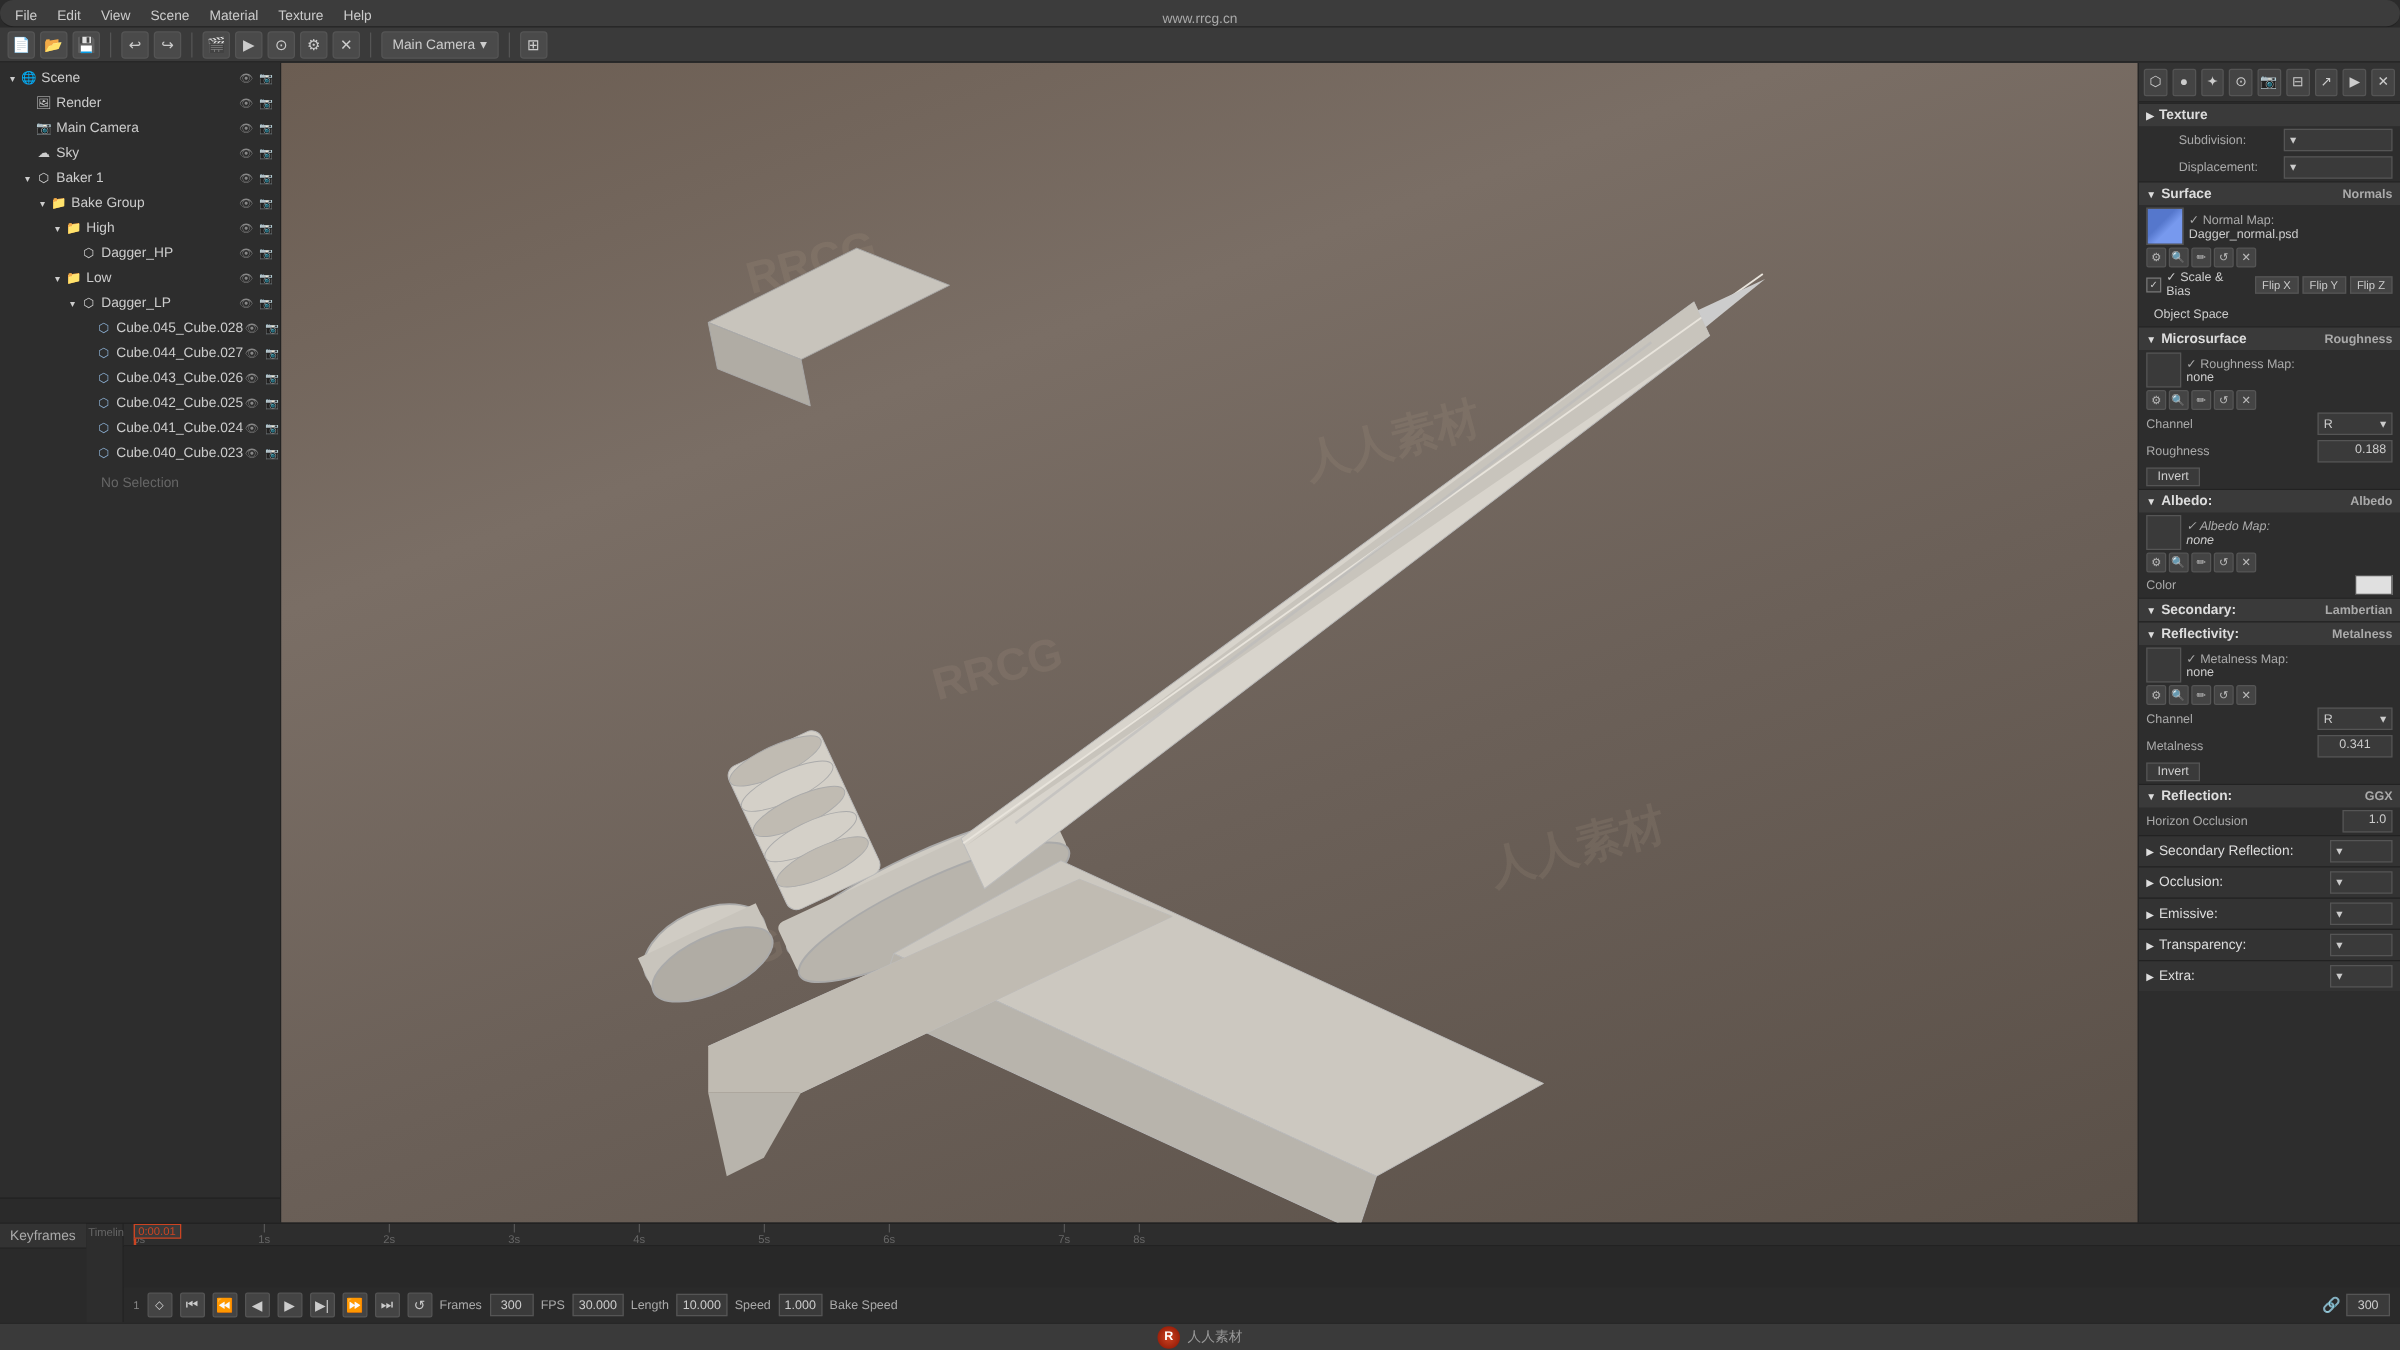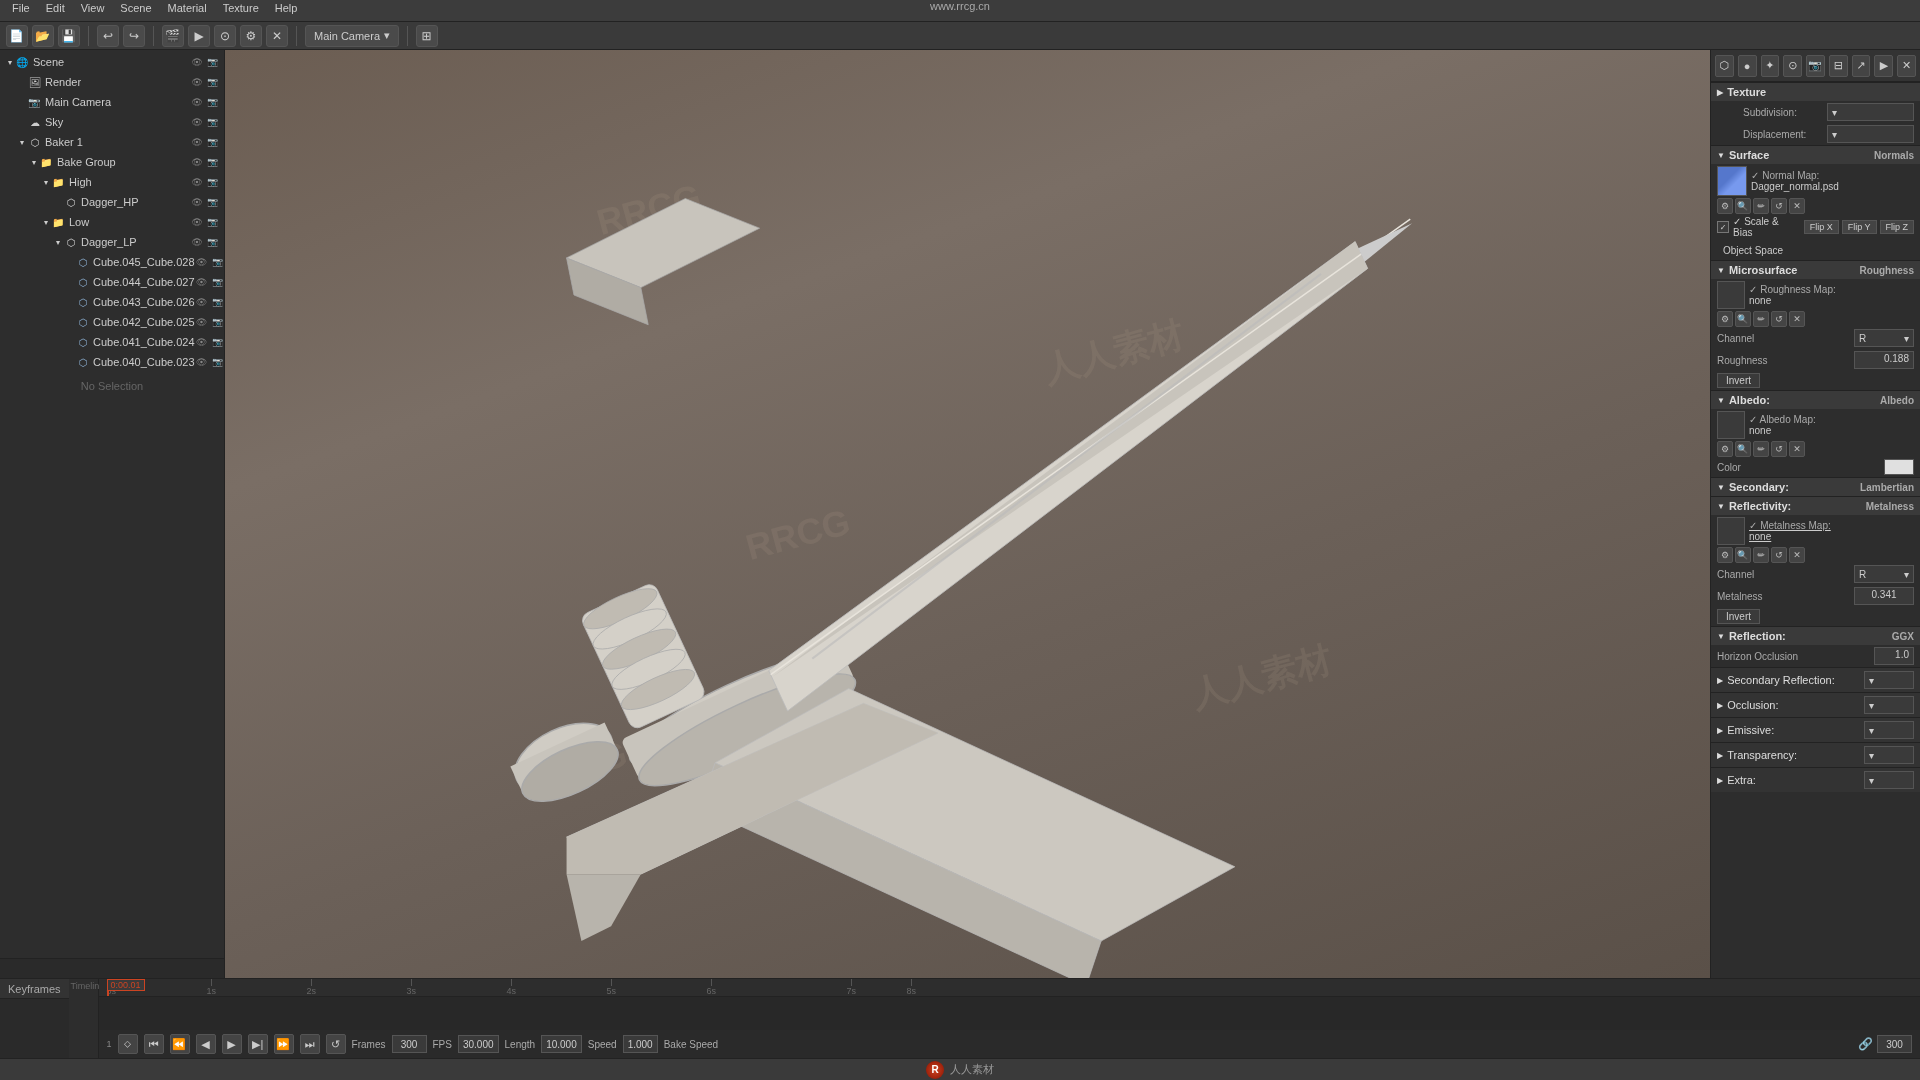--- a/index.html
+++ b/index.html
@@ -13,25 +13,26 @@
       overflow: hidden;
       display: flex;
       flex-direction: column;
     }
 
     
     .menubar {
       background: #3c3c3c;
       height: 22px;
       display: flex;
-      align-items: flex-start;
+      align-items: flex-end;
       padding: 0 4px;
       border-bottom: 1px solid #222;
       flex-shrink: 0;
       position: relative;
+      border-radius: 11px;
     }
     .menubar-item {
       padding: 2px 8px;
       cursor: pointer;
       font-size: 11px;
       color: #ccc;
     }
     .menubar-center {
       position: absolute;
       left: 50%;
@@ -829,21 +830,21 @@
 
       
       <div class="prop-section-header">
         <span class="arrow">▼</span>
         <span>Albedo:</span>
         <span class="section-right-label">Albedo</span>
       </div>
 
       <div class="prop-row">
         <div style="width:28px;height:28px;background:#3a3a3a;border:1px solid #555;flex-shrink:0;"></div>
-        <div style="flex:1;">
+        <div style="flex:1;font-style:italic;">
           <div style="font-size:10px;color:#aaa;">✓ Albedo Map:</div>
           <div style="font-size:10px;color:#ccc;">none</div>
         </div>
       </div>
 
       <div class="small-icons">
         <div class="small-icon-btn">⚙</div>
         <div class="small-icon-btn">🔍</div>
         <div class="small-icon-btn">✏</div>
         <div class="small-icon-btn">↺</div>
@@ -864,21 +865,21 @@
 
       
       <div class="prop-section-header">
         <span class="arrow">▼</span>
         <span>Reflectivity:</span>
         <span class="section-right-label">Metalness</span>
       </div>
 
       <div class="prop-row">
         <div style="width:28px;height:28px;background:#3a3a3a;border:1px solid #555;flex-shrink:0;"></div>
-        <div style="flex:1;text-decoration:underline;">
+        <div style="flex:1;">
           <div style="font-size:10px;color:#aaa;">✓ Metalness Map:</div>
           <div style="font-size:10px;color:#ccc;">none</div>
         </div>
       </div>
 
       <div class="small-icons">
         <div class="small-icon-btn">⚙</div>
         <div class="small-icon-btn">🔍</div>
         <div class="small-icon-btn">✏</div>
         <div class="small-icon-btn">↺</div>

